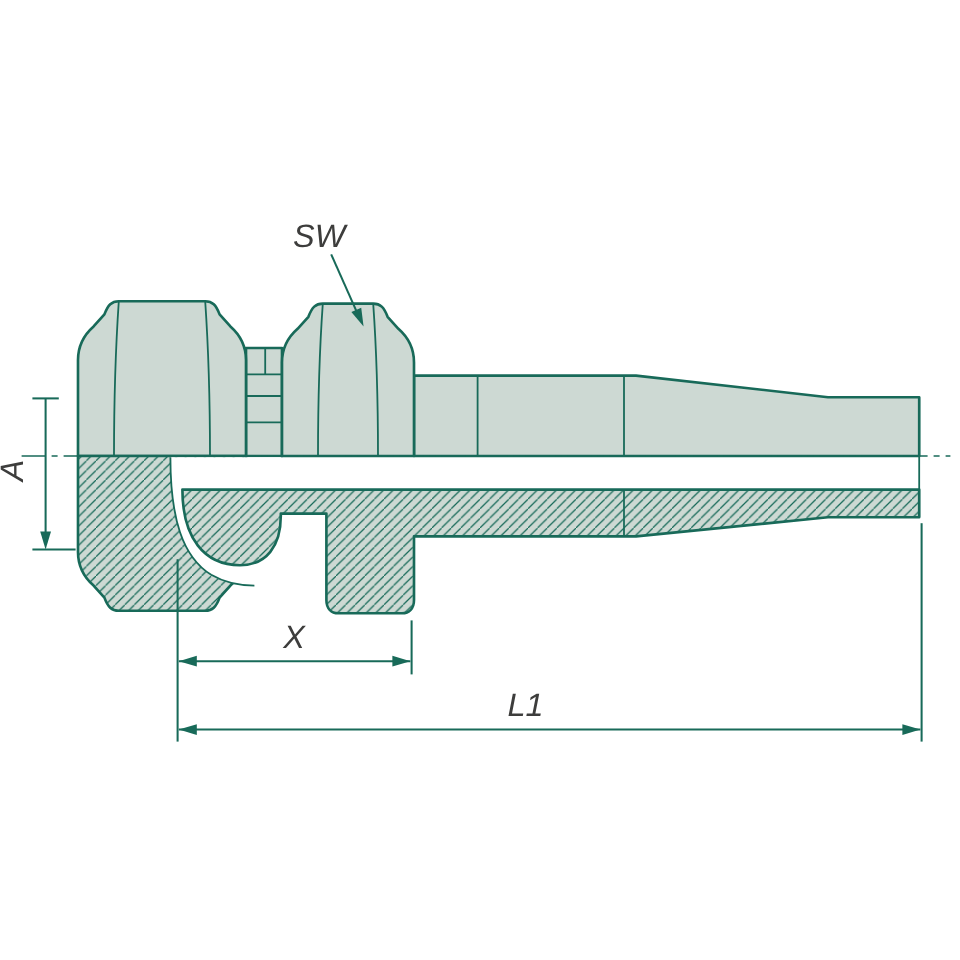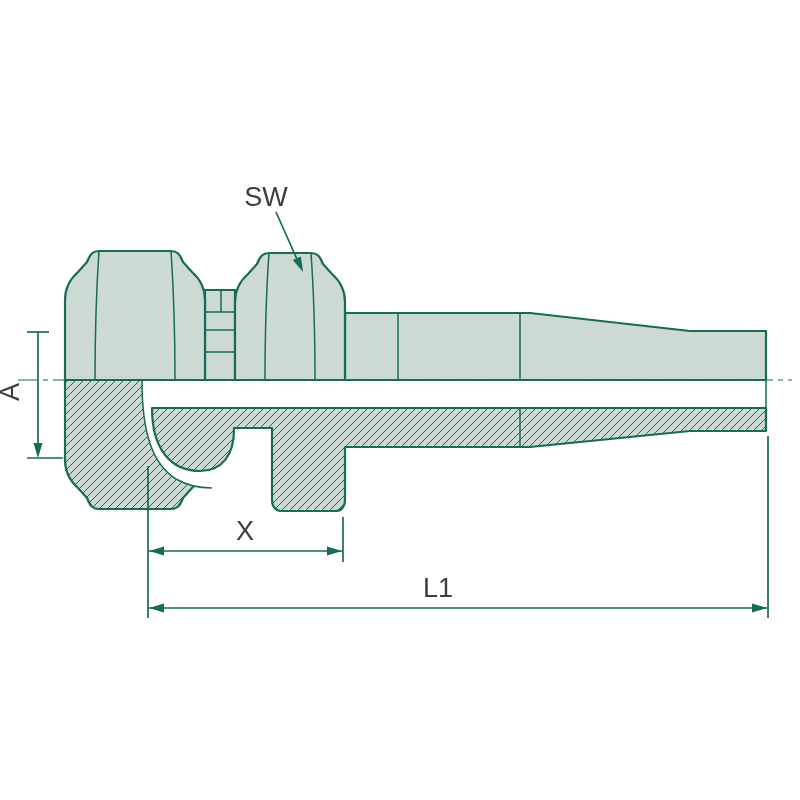--- a/index.html
+++ b/index.html
@@ -7,21 +7,21 @@
     --fill:#cdd9d3;
     --hatch:#186a59;
     --label-text:#3d3d3c;
     --background:#ffffff;
   }
   html,body{margin:0;padding:0;}
   body{background:var(--background);}
   .canvas{
     width:800px;height:800px;
     background:var(--background);
-    position:relative;overflow:hidden;
+    position:relative;overflow:hidden;font-style:italic;
   }
   svg{display:block;}
   .outline{
     fill:var(--fill);
     stroke:var(--line);
     stroke-width:2.2;
     stroke-linejoin:round;
   }
   .stroke-thin{
     fill:none;

